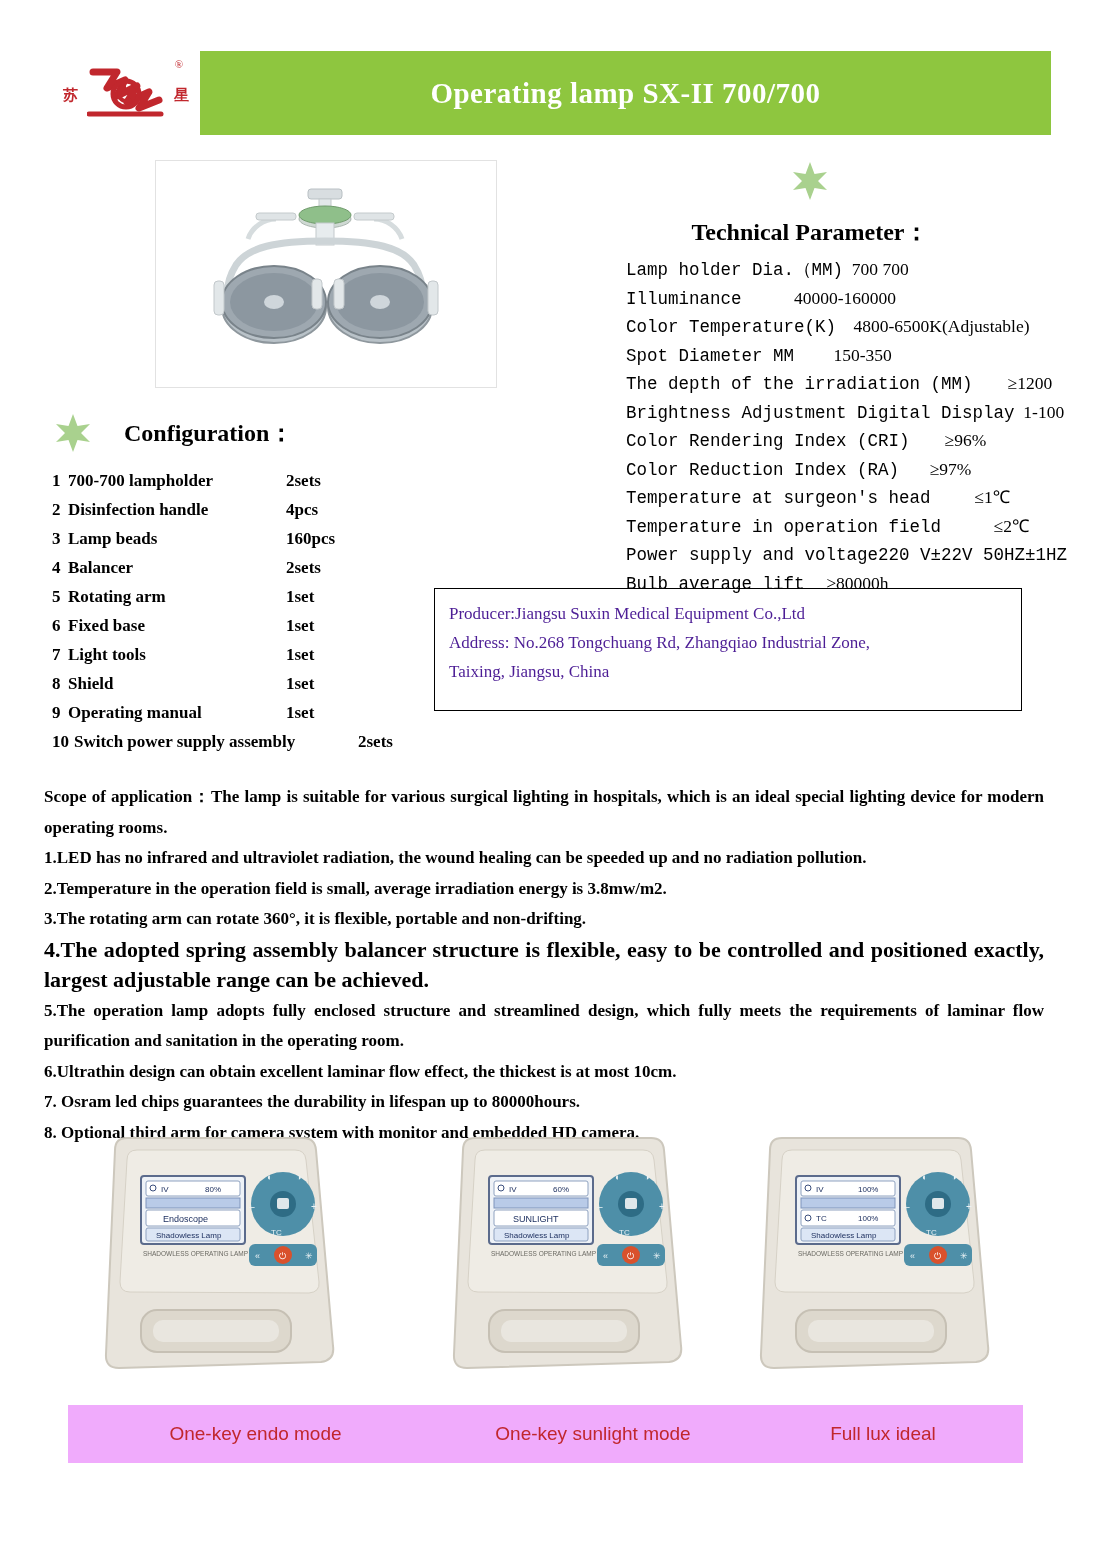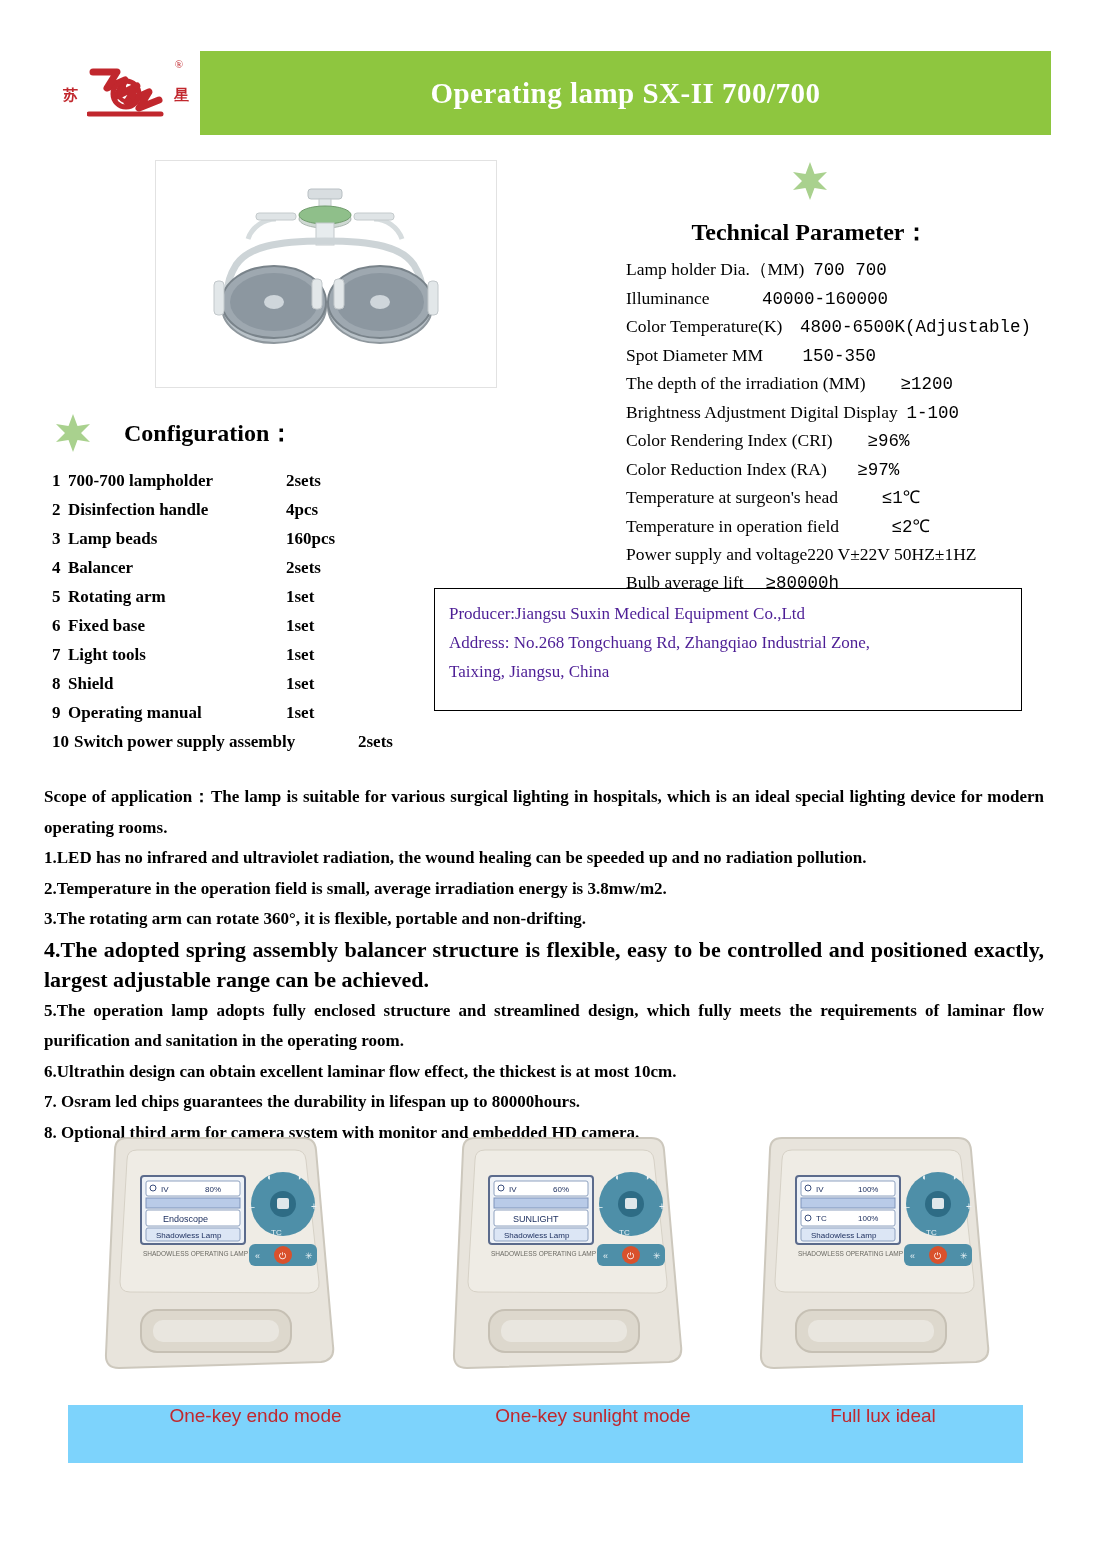--- a/index.html
+++ b/index.html
@@ -125,22 +125,22 @@
   .tech-list {
     margin: 0;
     padding: 0 0 0 66px;
     list-style: none;
     font-size: 17.5px;
     line-height: 27.5px;
   }
   .tech-list li {
     white-space: nowrap;
   }
-  .tech-list .lbl { display: inline-block; }
-  .tech-list .val { display: inline-block; font-family: Liberation Mono, monospace; }
+  .tech-list .lbl { display: inline-block; font-family: Liberation Mono, monospace; }
+  .tech-list .val { display: inline-block; }
 
   
   .producer-box {
     position: absolute;
     left: 434px;
     top: 588px;
     width: 588px;
     height: 123px;
     border: 1px solid #000;
     box-sizing: border-box;
@@ -213,22 +213,23 @@
   .panel.p2 { left: 393px; }
   .panel.p3 { left: 700px; }
 
   
   .caption-bar {
     position: absolute;
     left: 68px;
     top: 1405px;
     width: 955px;
     height: 58px;
-    background: #7dd3fc;
+    background: #f0abfc;
     display: flex;
+    align-items: center;
   }
   .caption {
     color: #c1272d;
     font-family: "Liberation Sans", sans-serif;
     font-size: 19px;
     text-align: center;
   }
   .cap1 { width: 375px; }
   .cap2 { width: 300px; }
   .cap3 { width: 280px; }

